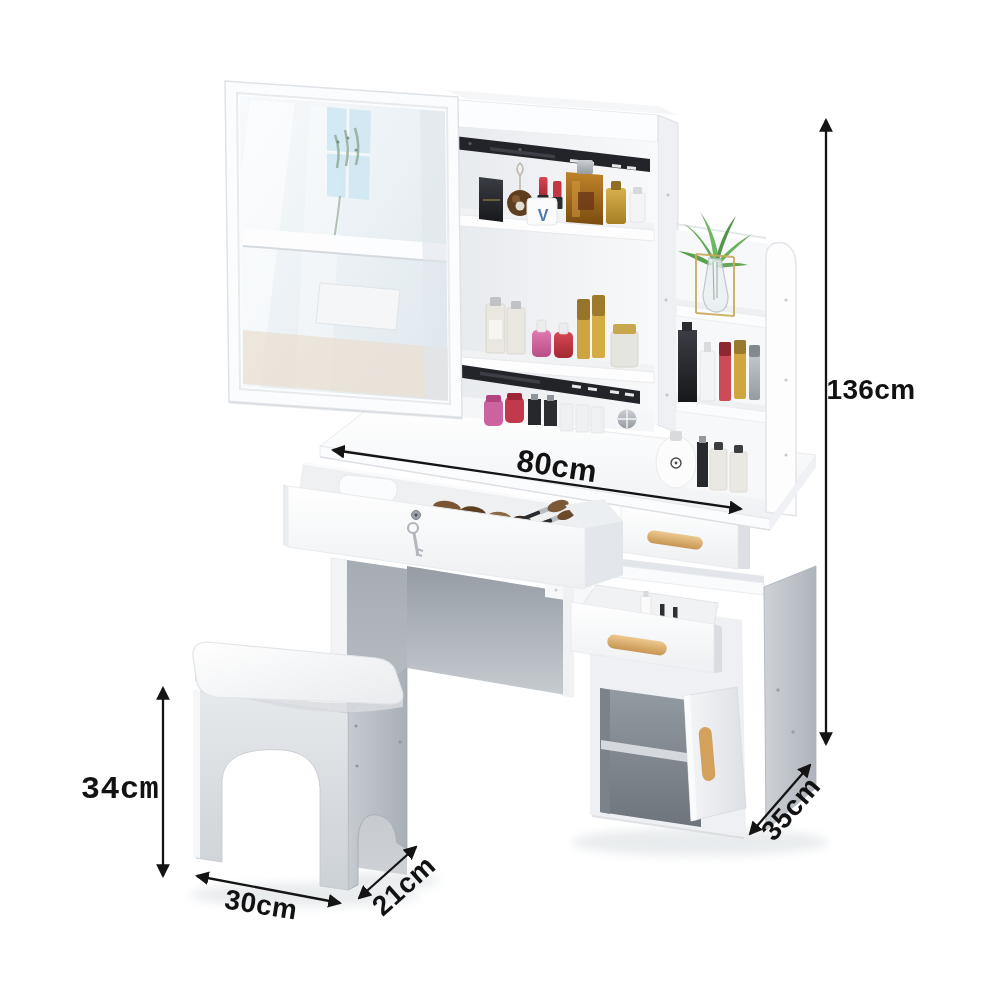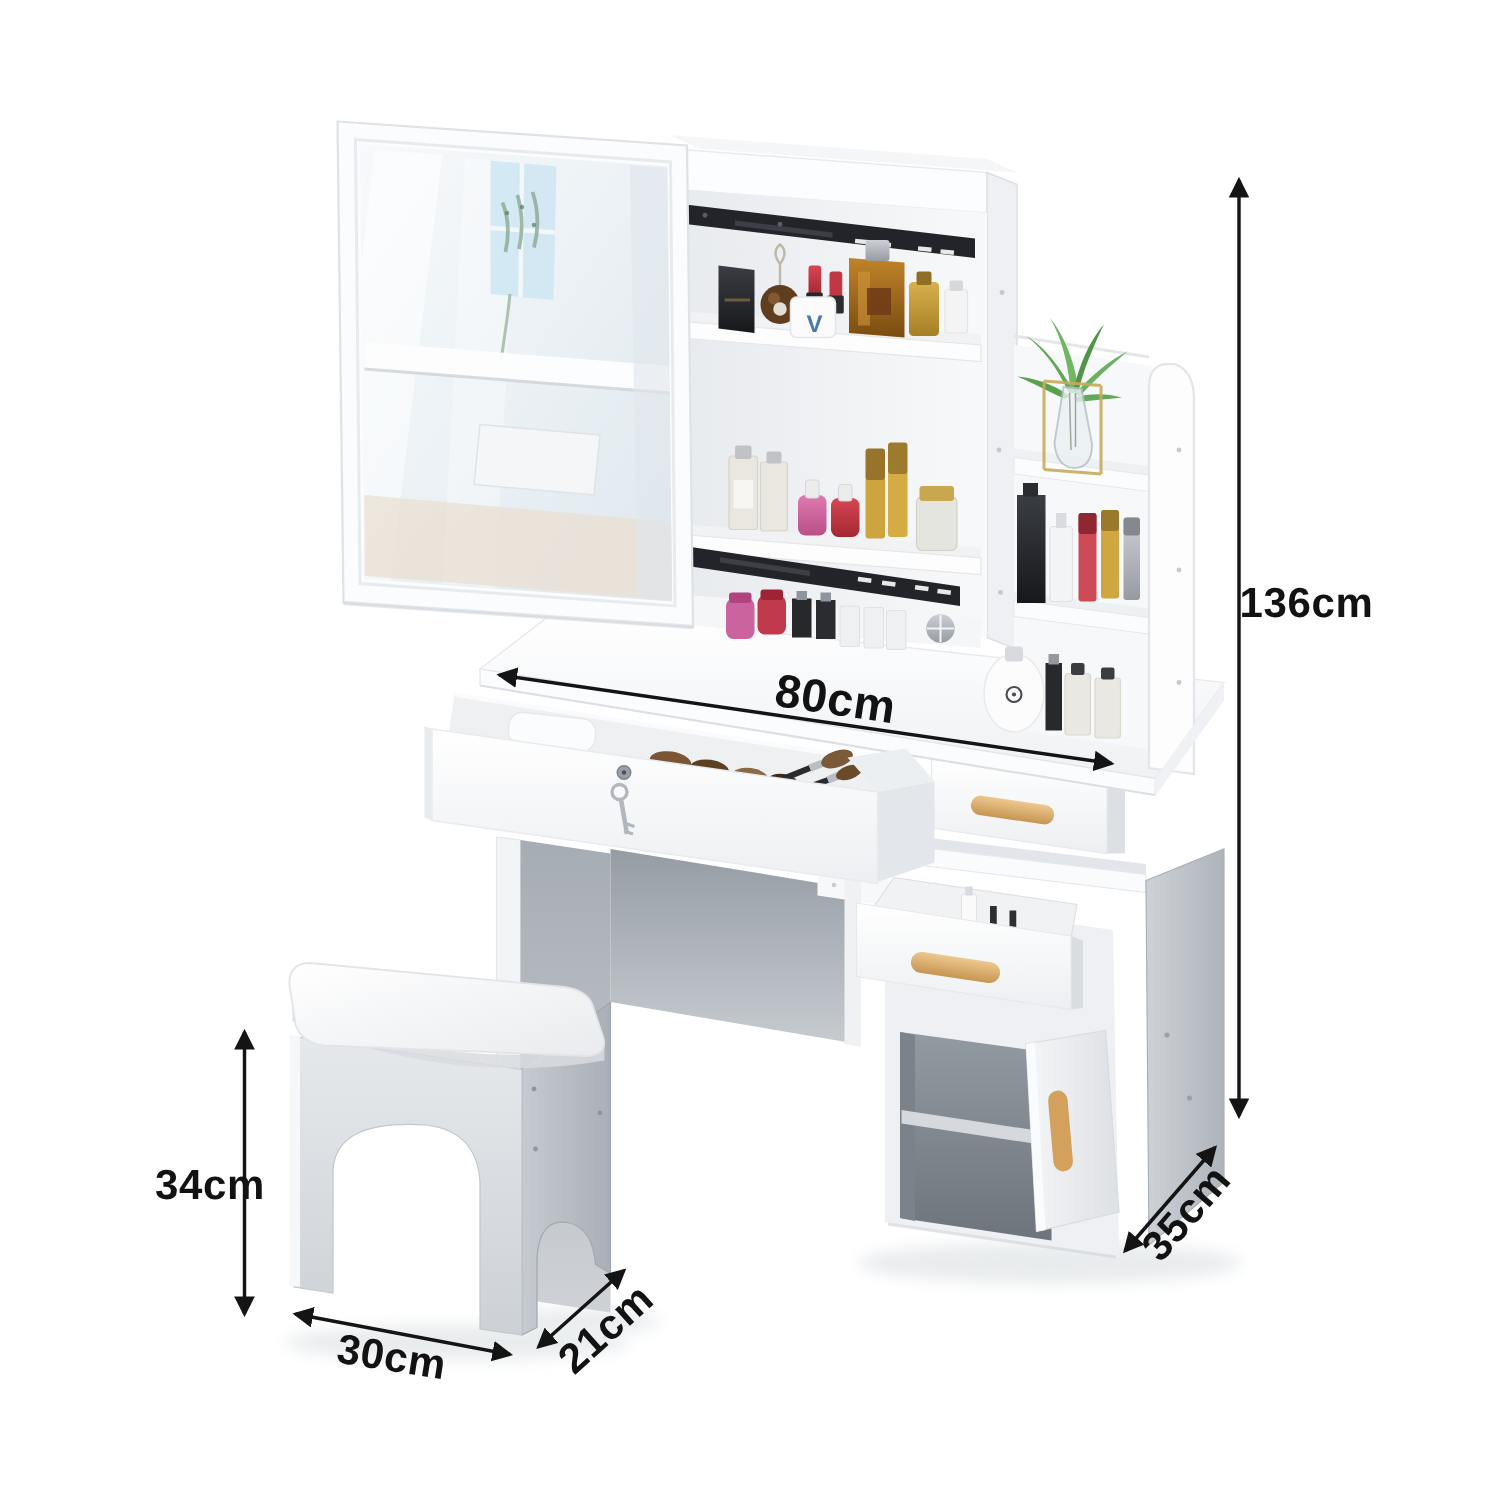--- a/index.html
+++ b/index.html
@@ -5,23 +5,23 @@
   html,body{margin:0;padding:0;background:#ffffff;}
   .stage{
     position:relative;width:1000px;height:1000px;background:#ffffff;overflow:hidden;
     font-family:"Liberation Sans","DejaVu Sans",sans-serif;
   }
   .stage svg{position:absolute;left:0;top:0;}
   .dim{
     position:absolute;font-weight:800;color:#121212;white-space:nowrap;
     letter-spacing:0.4px;line-height:1;
   }
-  .dim-height{left:871px;top:402px;font-size:28px;transform:translate(-50%,-50%);}
+  .dim-height{left:871px;top:390px;font-size:28px;transform:translate(-50%,-50%);}
   .dim-width{left:557px;top:466px;font-size:31px;transform:translate(-50%,-50%) rotate(8.5deg);}
-  .dim-stool-height{left:140px;top:790px;font-size:28px;transform:translate(-50%,-50%);}
+  .dim-stool-height{left:120px;top:790px;font-size:32px;transform:translate(-50%,-50%);font-family:Liberation Mono, monospace;}
   .dim-stool-width{left:261px;top:905px;font-size:28px;transform:translate(-50%,-50%) rotate(9deg);}
   .dim-stool-depth{left:404px;top:886px;font-size:28px;transform:translate(-50%,-50%) rotate(-42deg);}
   .dim-cabinet-depth{left:791px;top:809px;font-size:28px;transform:translate(-50%,-50%) rotate(-49deg);}
 </style>
 </head>
 <body>
 
 <div class="stage">
 
 <svg width="1000" height="1000" viewBox="0 0 1000 1000">

